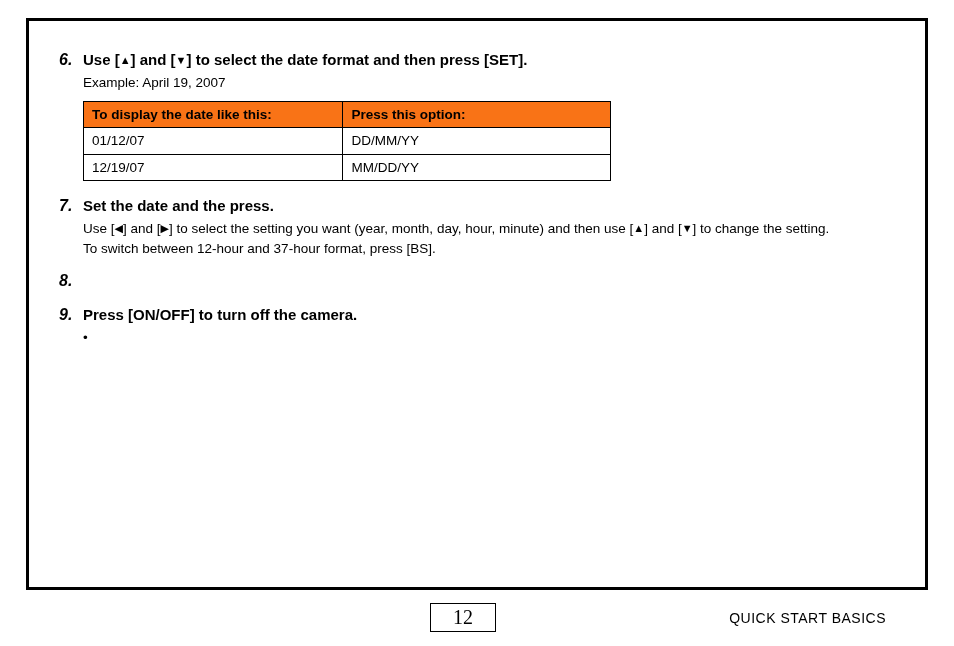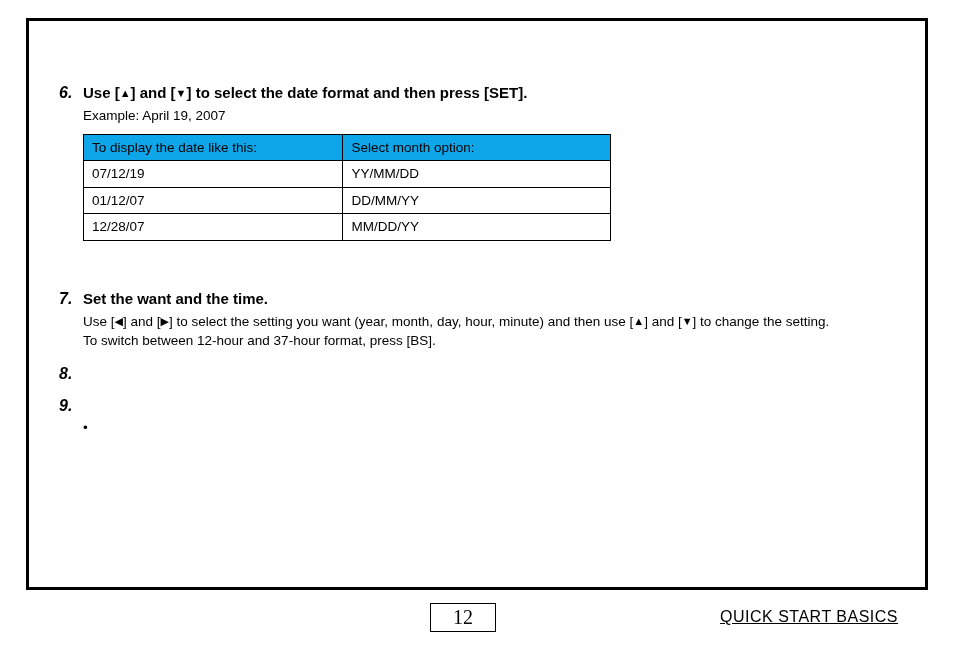--- a/index.html
+++ b/index.html
@@ -32,21 +32,20 @@
     font-weight: bold;
     font-style: italic;
     font-size: 16px;
     width: 24px;
     flex-shrink: 0;
   }
   .step-title {
     font-weight: bold;
     font-size: 15px;
     line-height: 1.4;
-    margin-top: 33px;
   }
   .step-body {
     margin-left: 24px;
     font-size: 13.5px;
     line-height: 1.45;
     margin-top: 3px;
   }
   .tri {
     font-size: 11px;
     vertical-align: 1px;
@@ -56,22 +55,22 @@
     margin-top: 8px;
     width: 528px;
   }
   table.fmt th, table.fmt td {
     border: 1px solid #000;
     padding: 3px 8px;
     text-align: left;
     font-size: 13.5px;
   }
   table.fmt th {
-    background: #0ea5e9;
-    font-weight: normal;
+    background: #f97316;
+    font-weight: bold;
   }
   .col-a { width: 260px; }
   .col-b { width: 268px; }
   .bullet-line {
     display: flex;
     gap: 6px;
     margin-top: 3px;
   }
   .bullet { flex-shrink:0; }
   .footer {
@@ -86,86 +85,82 @@
     left: 50%;
     transform: translateX(-50%);
     bottom: 0;
     border: 1px solid #000;
     padding: 2px 22px;
     font-family: "Times New Roman", serif;
     font-size: 20px;
   }
   .footer-label {
     position: absolute;
-    right: 28px;
+    right: 40px;
     bottom: 6px;
-    font-size: 16px;
+    font-size: 14px;
     letter-spacing: 0.5px;
-    text-decoration: underline;
   }
 </style>
 </head>
 <body>
 
 <div class="outer-frame">
 
   <div class="step">
     <div class="step-row">
       <div class="step-num">6.</div>
       <div class="step-title">
         <span>Use [</span><span class="tri">▲</span><span>] and [</span><span class="tri">▼</span><span>] to select the date format and then press [SET].</span>
       </div>
     </div>
     <div class="step-body">
       <div>Example: April 19, 2007</div>
       <table class="fmt">
         <tbody>
             <tr>
           <th class="col-a">To display the date like this:</th>
-          <th class="col-b">Select month option:</th>
-        </tr>
-        <tr>
-          <td>07/12/19</td>
-          <td>YY/MM/DD</td>
+          <th class="col-b">Press this option:</th>
         </tr>
         <tr>
           <td>01/12/07</td>
           <td>DD/MM/YY</td>
         </tr>
         <tr>
-          <td>12/28/07</td>
+          <td>12/19/07</td>
           <td>MM/DD/YY</td>
         </tr>
       </tbody>
         </table>
     </div>
   </div>
 
   <div class="step">
     <div class="step-row">
       <div class="step-num">7.</div>
-      <div class="step-title">Set the want and the time.</div>
+      <div class="step-title">Set the date and the press.</div>
     </div>
     <div class="step-body">
       <div>
         <span>Use [</span><span class="tri">◀</span><span>] and [</span><span class="tri">▶</span><span>] to select the setting you want (year, month, day, hour, minute) and then use [</span><span class="tri">▲</span><span>] and [</span><span class="tri">▼</span><span>] to change the setting.</span>
       </div>
       <div>To switch between 12-hour and 37-hour format, press [BS].</div>
     </div>
   </div>
 
   <div class="step">
     <div class="step-row">
       <div class="step-num">8.</div>
     </div>
   </div>
 
   <div class="step">
     <div class="step-row">
       <div class="step-num">9.</div>
+      <div class="step-title">Press [ON/OFF] to turn off the camera.</div>
     </div>
     <div class="step-body">
       <div class="bullet-line">
         <span class="bullet">•</span>
       </div>
     </div>
   </div>
 
 </div>
 

